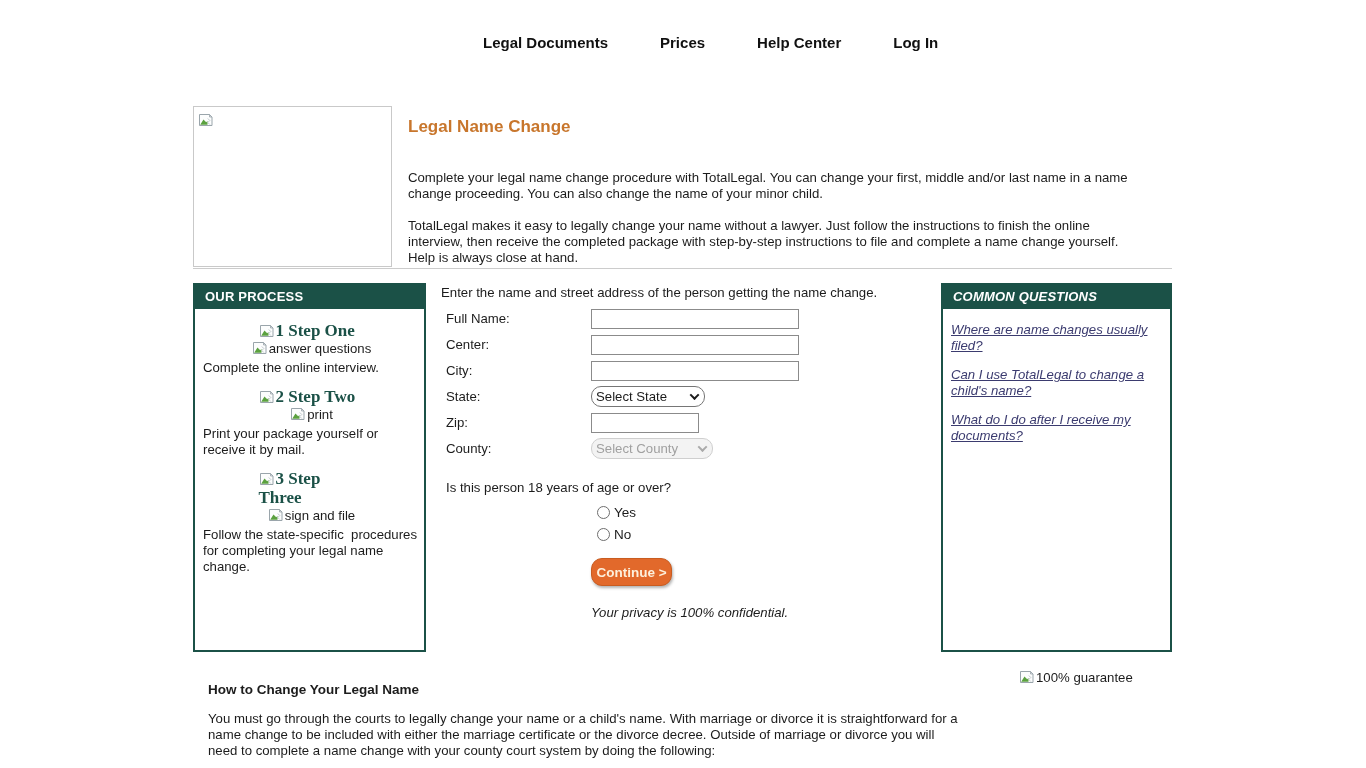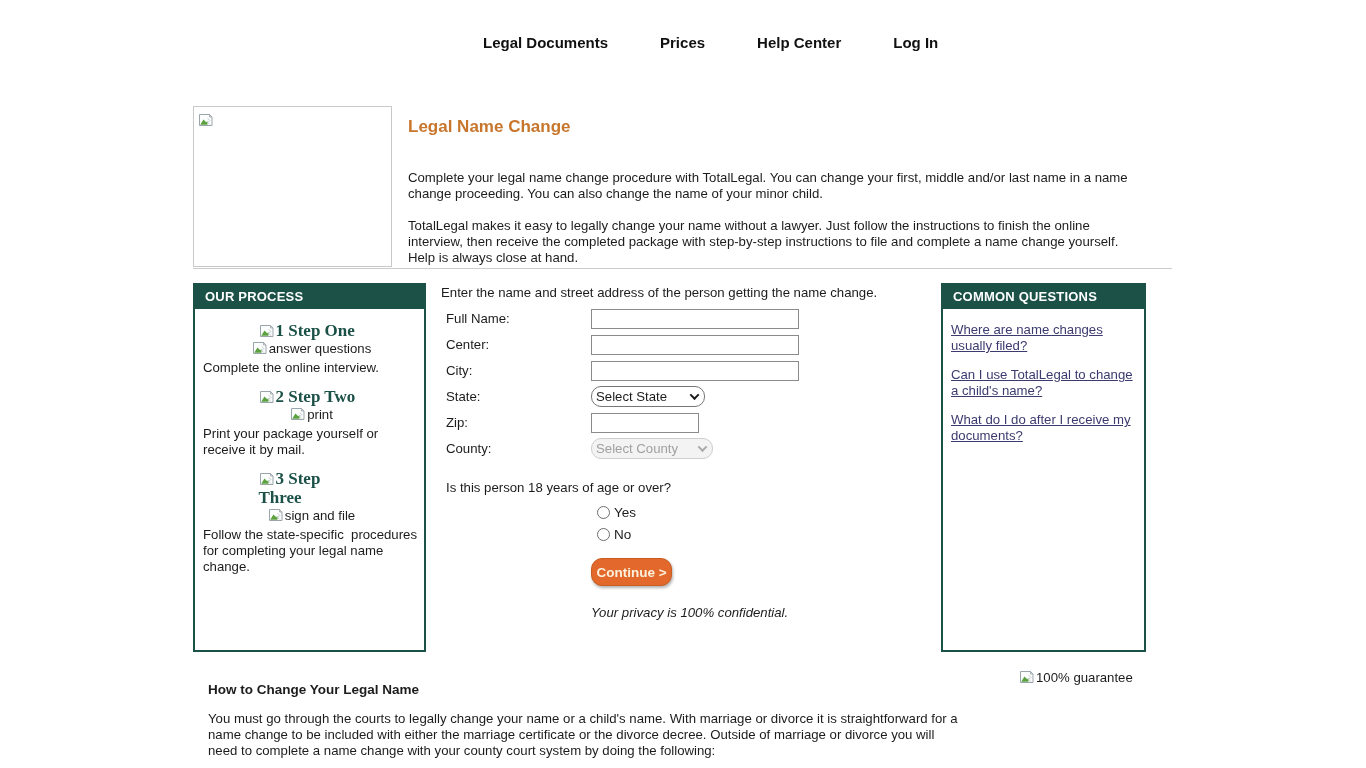--- a/index.html
+++ b/index.html
@@ -16,21 +16,21 @@
   .hero-box .bimg { position: absolute; left: 4px; top: 5px; }
   .header-text { position: absolute; left: 408px; top: 117px; width: 735px; }
   .page-title { color: #c8762c; font-size: 17px; font-weight: bold; margin-bottom: 33px; }
   .intro-p { font-size: 13.2px; line-height: 16px; margin-bottom: 16px; }
 
   .divider { position: absolute; left: 193px; top: 268px; width: 979px; height: 1px; background: #cccccc; }
 
   
   .panel { position: absolute; top: 283px; border: 2px solid #1b5147; background: #fff; }
   .panel-process { left: 193px; width: 233px; height: 369px; }
-  .panel-questions { left: 941px; width: 205px; height: 369px; }
+  .panel-questions { left: 941px; width: 231px; height: 369px; font-style: italic; }
   .panel-head { background: #1b5147; color: #ffffff; font-weight: bold; font-size: 13px;
                 padding: 4px 0 5px 10px; letter-spacing: 0.2px; }
   .panel-body { padding: 7px 4px 0 8px; }
 
   
   .step-head { display: flex; align-items: center; margin-top: 5px; flex-direction: column; }
   .step-title { width: 106px; font-family: "Liberation Serif", serif; font-weight: bold;
                 font-size: 17px; color: #1b5147; line-height: 19px; }
   .step-title .bimg, .step-alt .bimg { margin-right: 1px; vertical-align: -3px; }
   .step-alt { font-size: 13.2px; color: #1c1c1c; }

